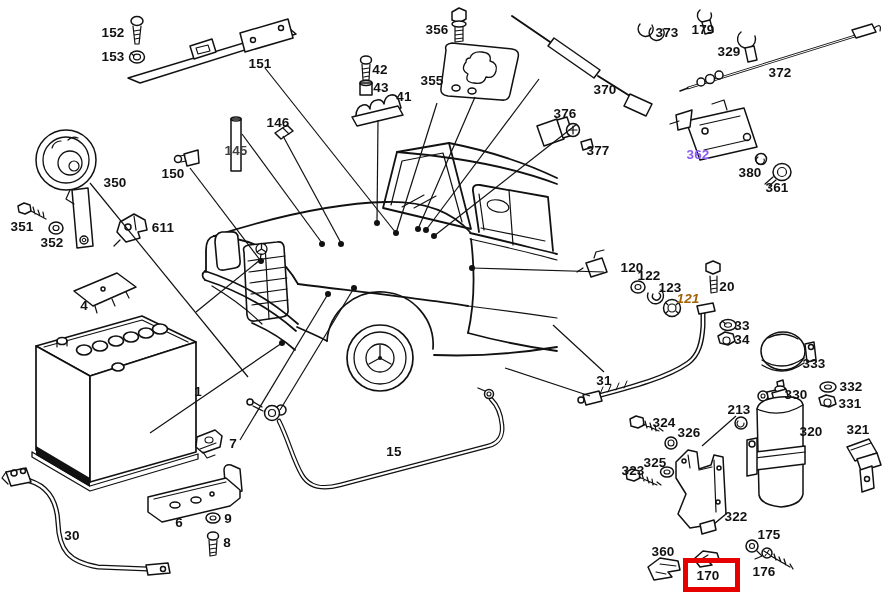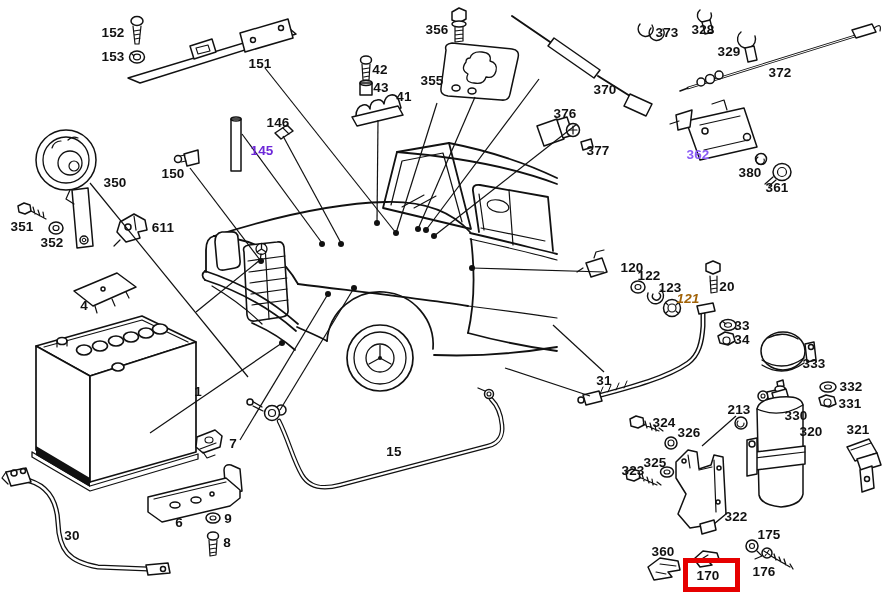--- a/index.html
+++ b/index.html
@@ -450,52 +450,52 @@
         <circle cx="354" cy="288" r="3" fill="#111111"></circle>
         <circle cx="282" cy="343" r="3" fill="#111111"></circle>
         <circle cx="261" cy="261" r="3" fill="#111111"></circle>
       </g>
   </svg>
 
   <div id="labels-layer">
       <div class="part-label" style="left: 113px; top: 33px; color: rgb(17, 17, 17);">152</div>
       <div class="part-label" style="left: 113px; top: 57px; color: rgb(17, 17, 17);">153</div>
       <div class="part-label" style="left: 260px; top: 64px; color: rgb(17, 17, 17);">151</div>
-      <div class="part-label" style="left: 262px; top: 151px; color: #6d28d9;">145</div>
+      <div class="part-label" style="left: 236px; top: 151px; color: #404040;">145</div>
       <div class="part-label" style="left: 278px; top: 123px; color: rgb(17, 17, 17);">146</div>
       <div class="part-label" style="left: 173px; top: 174px; color: rgb(17, 17, 17);">150</div>
       <div class="part-label" style="left: 115px; top: 183px; color: rgb(17, 17, 17);">350</div>
       <div class="part-label" style="left: 22px; top: 227px; color: rgb(17, 17, 17);">351</div>
       <div class="part-label" style="left: 52px; top: 243px; color: rgb(17, 17, 17);">352</div>
       <div class="part-label" style="left: 163px; top: 228px; color: rgb(17, 17, 17);">611</div>
       <div class="part-label" style="left: 380px; top: 70px; color: rgb(17, 17, 17);">42</div>
       <div class="part-label" style="left: 381px; top: 88px; color: rgb(17, 17, 17);">43</div>
       <div class="part-label" style="left: 404px; top: 97px; color: rgb(17, 17, 17);">41</div>
       <div class="part-label" style="left: 437px; top: 30px; color: rgb(17, 17, 17);">356</div>
       <div class="part-label" style="left: 432px; top: 81px; color: rgb(17, 17, 17);">355</div>
       <div class="part-label" style="left: 605px; top: 90px; color: rgb(17, 17, 17);">370</div>
       <div class="part-label" style="left: 780px; top: 73px; color: rgb(17, 17, 17);">372</div>
       <div class="part-label" style="left: 667px; top: 33px; color: rgb(17, 17, 17);">373</div>
-      <div class="part-label" style="left: 703px; top: 30px; color: rgb(17, 17, 17);">328</div>
+      <div class="part-label" style="left: 703px; top: 30px; color: rgb(17, 17, 17);">179</div>
       <div class="part-label" style="left: 729px; top: 52px; color: rgb(17, 17, 17);">329</div>
       <div class="part-label" style="left: 565px; top: 114px; color: rgb(17, 17, 17);">376</div>
       <div class="part-label" style="left: 598px; top: 151px; color: rgb(17, 17, 17);">377</div>
       <div class="part-label" style="left: 698px; top: 155px; color: #8b5cf6;">362</div>
       <div class="part-label" style="left: 750px; top: 173px; color: rgb(17, 17, 17);">380</div>
       <div class="part-label" style="left: 777px; top: 188px; color: rgb(17, 17, 17);">361</div>
       <div class="part-label" style="left: 632px; top: 268px; color: rgb(17, 17, 17);">120</div>
       <div class="part-label" style="left: 649px; top: 276px; color: rgb(17, 17, 17);">122</div>
       <div class="part-label" style="left: 670px; top: 288px; color: rgb(17, 17, 17);">123</div>
       <div class="part-label" style="left: 688px; top: 299px; color: #a16207; font-style: italic;">121</div>
       <div class="part-label" style="left: 727px; top: 287px; color: rgb(17, 17, 17);">20</div>
       <div class="part-label" style="left: 742px; top: 326px; color: rgb(17, 17, 17);">33</div>
       <div class="part-label" style="left: 742px; top: 340px; color: rgb(17, 17, 17);">34</div>
       <div class="part-label" style="left: 604px; top: 381px; color: rgb(17, 17, 17);">31</div>
       <div class="part-label" style="left: 814px; top: 364px; color: rgb(17, 17, 17);">333</div>
-      <div class="part-label" style="left: 796px; top: 395px; color: rgb(17, 17, 17); margin-top: 21px;">330</div>
+      <div class="part-label" style="left: 796px; top: 395px; color: rgb(17, 17, 17);">330</div>
       <div class="part-label" style="left: 851px; top: 387px; color: rgb(17, 17, 17);">332</div>
       <div class="part-label" style="left: 850px; top: 404px; color: rgb(17, 17, 17);">331</div>
       <div class="part-label" style="left: 664px; top: 423px; color: rgb(17, 17, 17);">324</div>
       <div class="part-label" style="left: 689px; top: 433px; color: rgb(17, 17, 17);">326</div>
       <div class="part-label" style="left: 739px; top: 410px; color: rgb(17, 17, 17);">213</div>
       <div class="part-label" style="left: 655px; top: 463px; color: rgb(17, 17, 17);">325</div>
       <div class="part-label" style="left: 633px; top: 471px; color: rgb(17, 17, 17);">323</div>
       <div class="part-label" style="left: 736px; top: 517px; color: rgb(17, 17, 17);">322</div>
       <div class="part-label" style="left: 811px; top: 432px; color: rgb(17, 17, 17);">320</div>
       <div class="part-label" style="left: 858px; top: 430px; color: rgb(17, 17, 17);">321</div>

